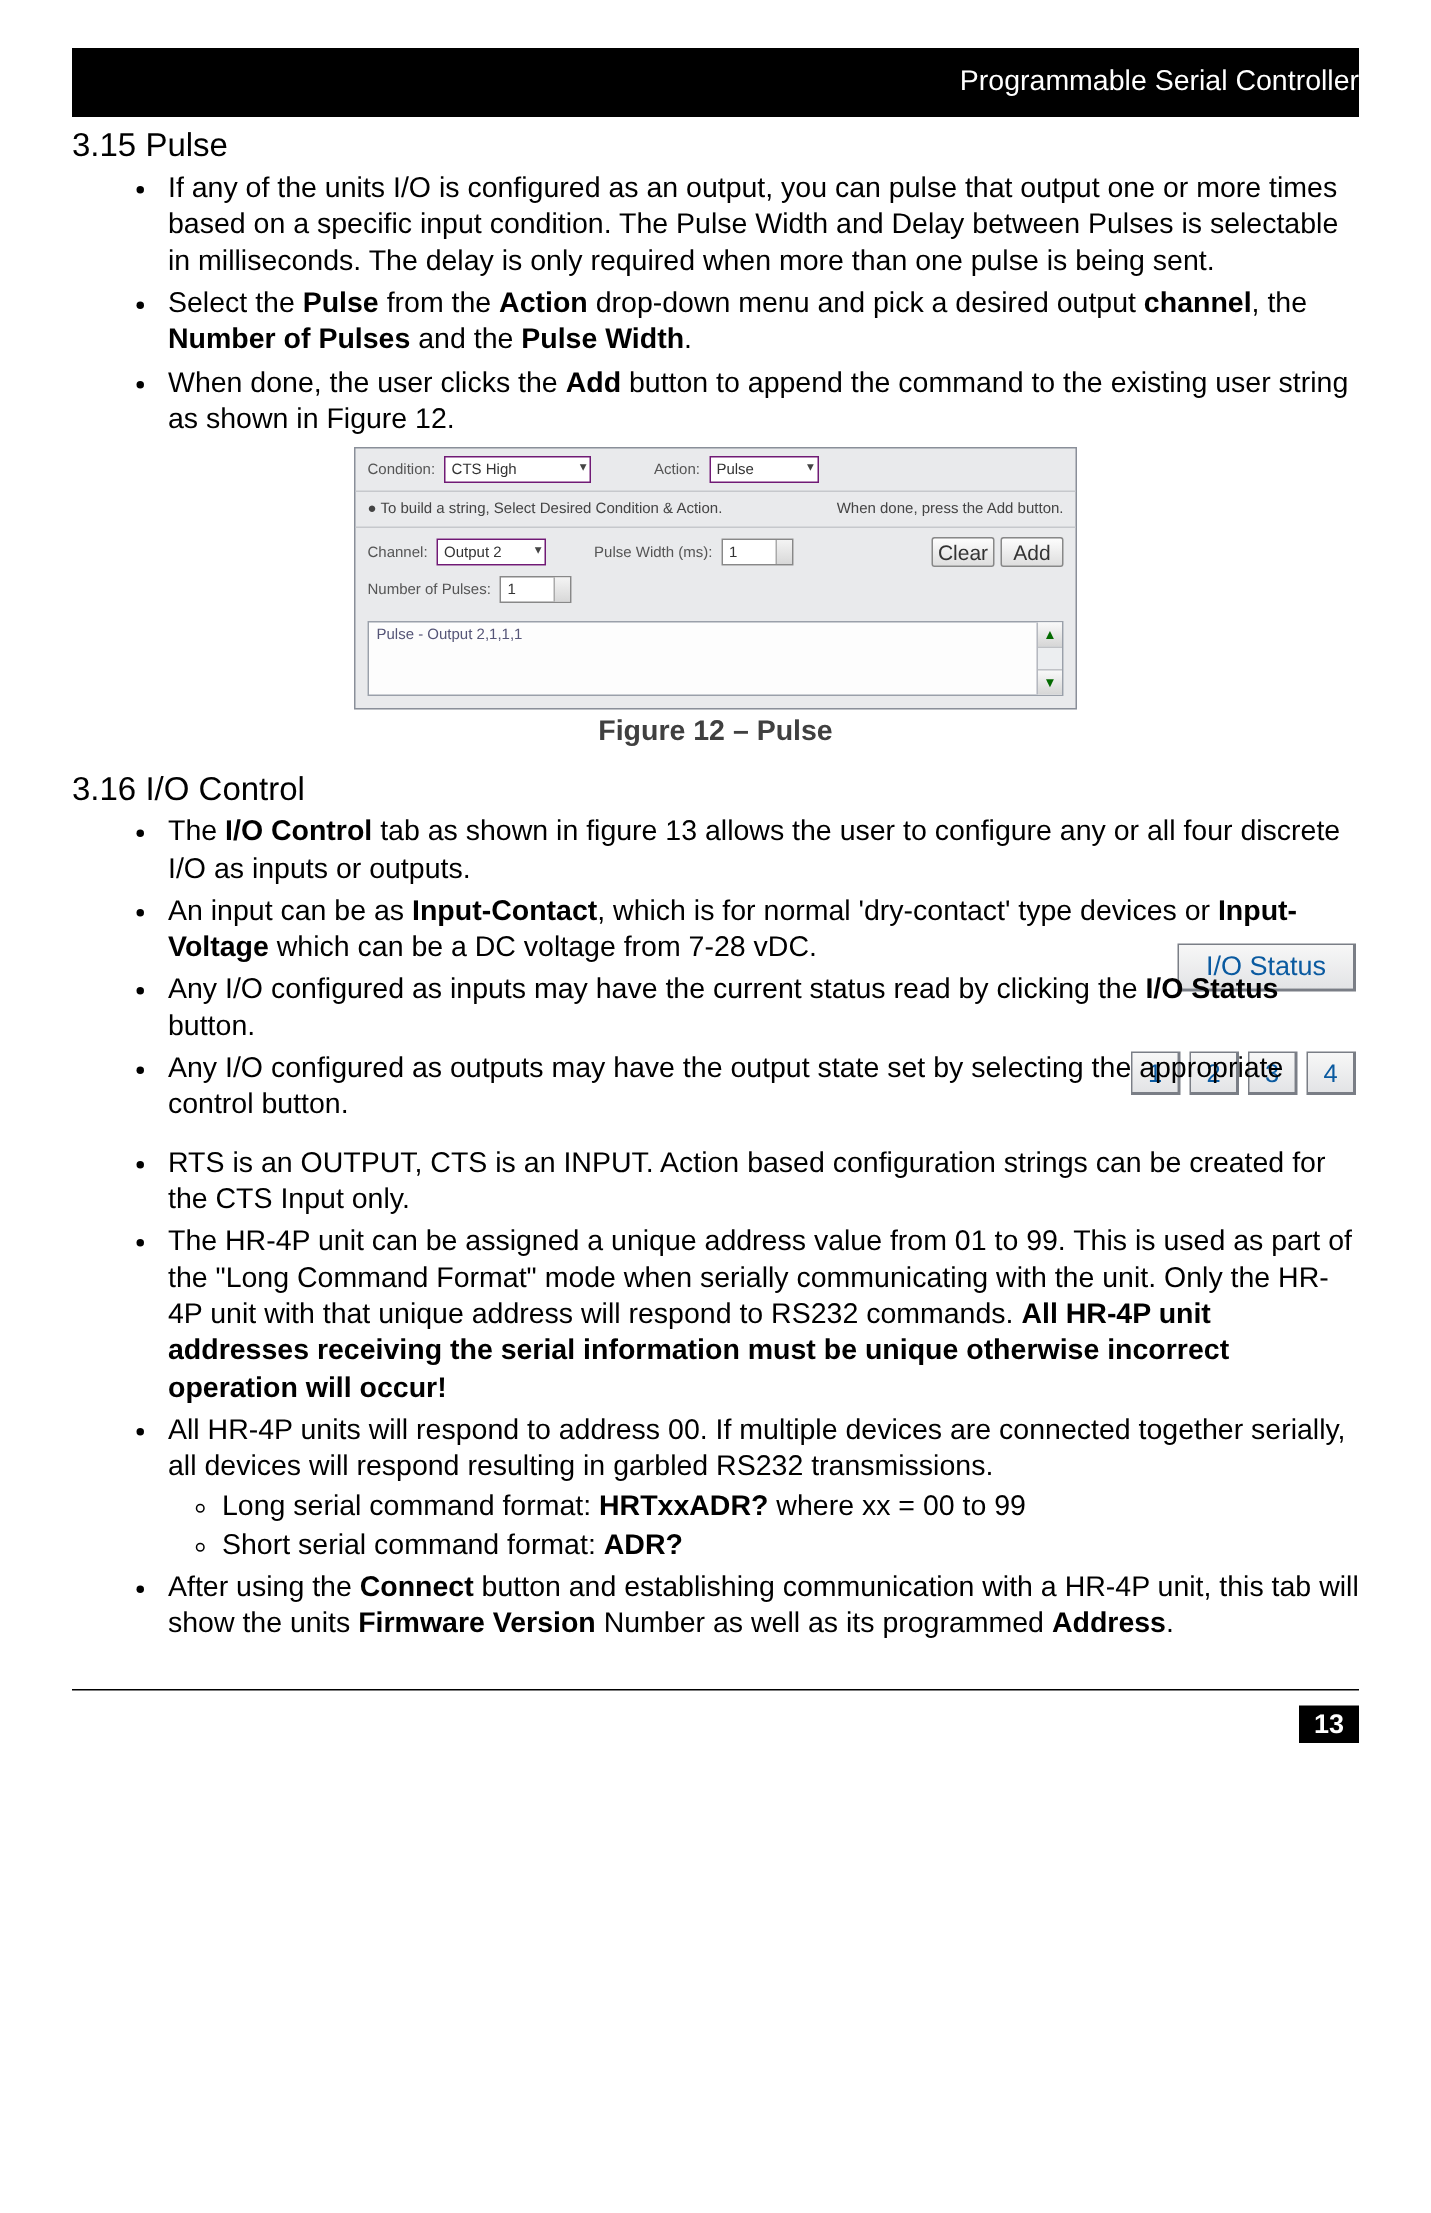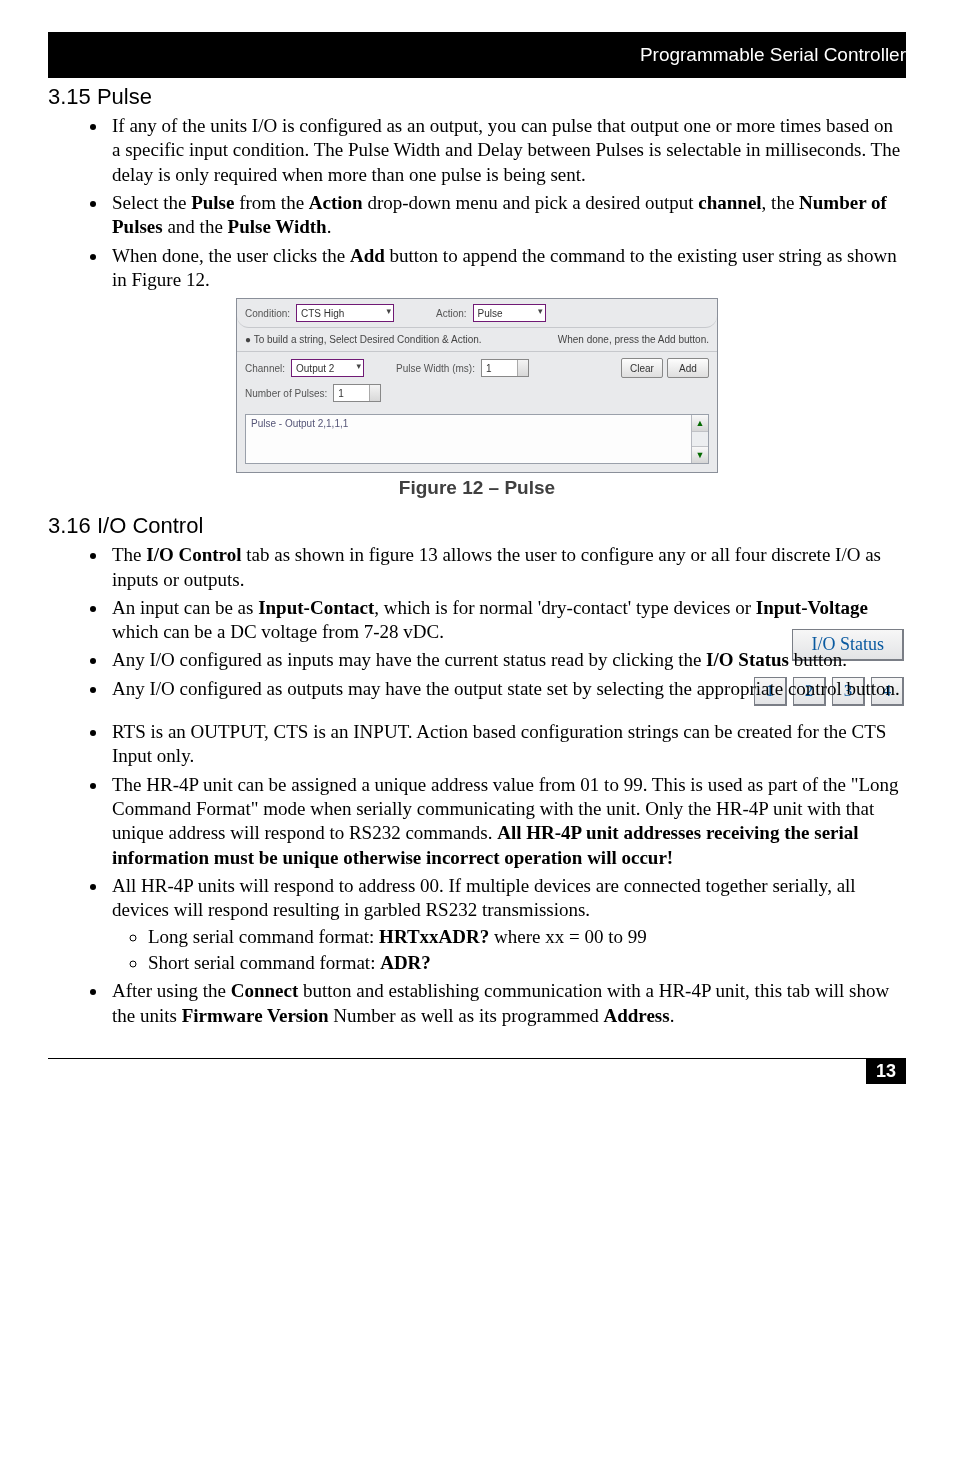--- a/index.html
+++ b/index.html
@@ -20,21 +20,21 @@
     height: 46px;
     display: flex;
     align-items: center;
     justify-content: flex-end;
     font-size: 19px;
   }
   .section-title {
     font-size: 22px;
     margin: 6px 0 4px 0;
   }
-  ul.main { list-style: disc; padding-left: 60px; margin: 2px 0 6px 0; font-family: Liberation Serif, serif; }
+  ul.main { list-style: disc; padding-left: 60px; margin: 2px 0 6px 0; }
   ul.main > li { font-size: 19px; line-height: 1.28; margin-bottom: 4px; padding-left: 4px; }
   ul.sub { list-style: circle; padding-left: 36px; margin: 2px 0 2px 0; }
   ul.sub > li { font-size: 19px; line-height: 1.28; margin-bottom: 2px; }
   .bold { font-weight: bold; }
   .figure-caption {
     text-align: center;
     color: #404040;
     font-size: 19px;
     font-weight: bold;
     margin: 4px 0 14px 0;
@@ -47,21 +47,20 @@
     background: #e9eaec;
     font-size: 10px;
     color: #333;
   }
   .mini-row1 {
     display: flex;
     align-items: center;
     padding: 5px 8px;
     gap: 6px;
     border-bottom: 1px solid #c6c8cc;
-    border-radius: 12px;
   }
   .mini-label { font-size: 10px; color: #555; }
   .mini-select {
     border: 1px solid #701a75;
     background: #fff;
     height: 16px;
     display: inline-flex;
     align-items: center;
     padding: 0 12px 0 4px;
     font-size: 10px;
@@ -106,21 +105,21 @@
     width: 10px;
     border-left: 1px solid #aaa;
     background: linear-gradient(#f4f4f4,#d8d8d8);
   }
   .mini-btns { margin-left: auto; display: flex; gap: 4px; }
   .mini-btn {
     border: 1px solid #888;
     background: linear-gradient(#fdfdfd,#dedede);
     height: 18px;
     min-width: 40px;
-    font-size: 10px;
+    font-size: 14px;
     display: inline-flex;
     align-items: center;
     justify-content: center;
     border-radius: 2px;
   }
   .mini-ta {
     margin: 6px 8px 8px 8px;
     border: 1px solid #9aa0aa;
     background: #fdfdfd;
     height: 42px;
@@ -186,20 +185,21 @@
     border-top: 1px solid #000;
     margin-top: 30px;
   }
   .page-num {
     background: #000;
     color: #fff;
     font-weight: bold;
     font-size: 18px;
     padding: 2px 10px;
     float: right;
+    margin-top: 10px;
   }
   .clearfix::after { content: ""; display: block; clear: both; }
 </style>
 </head>
 <body>
 
 <div class="page">
 
   <div class="header-bar">
     <span>Programmable Serial Controller</span>

